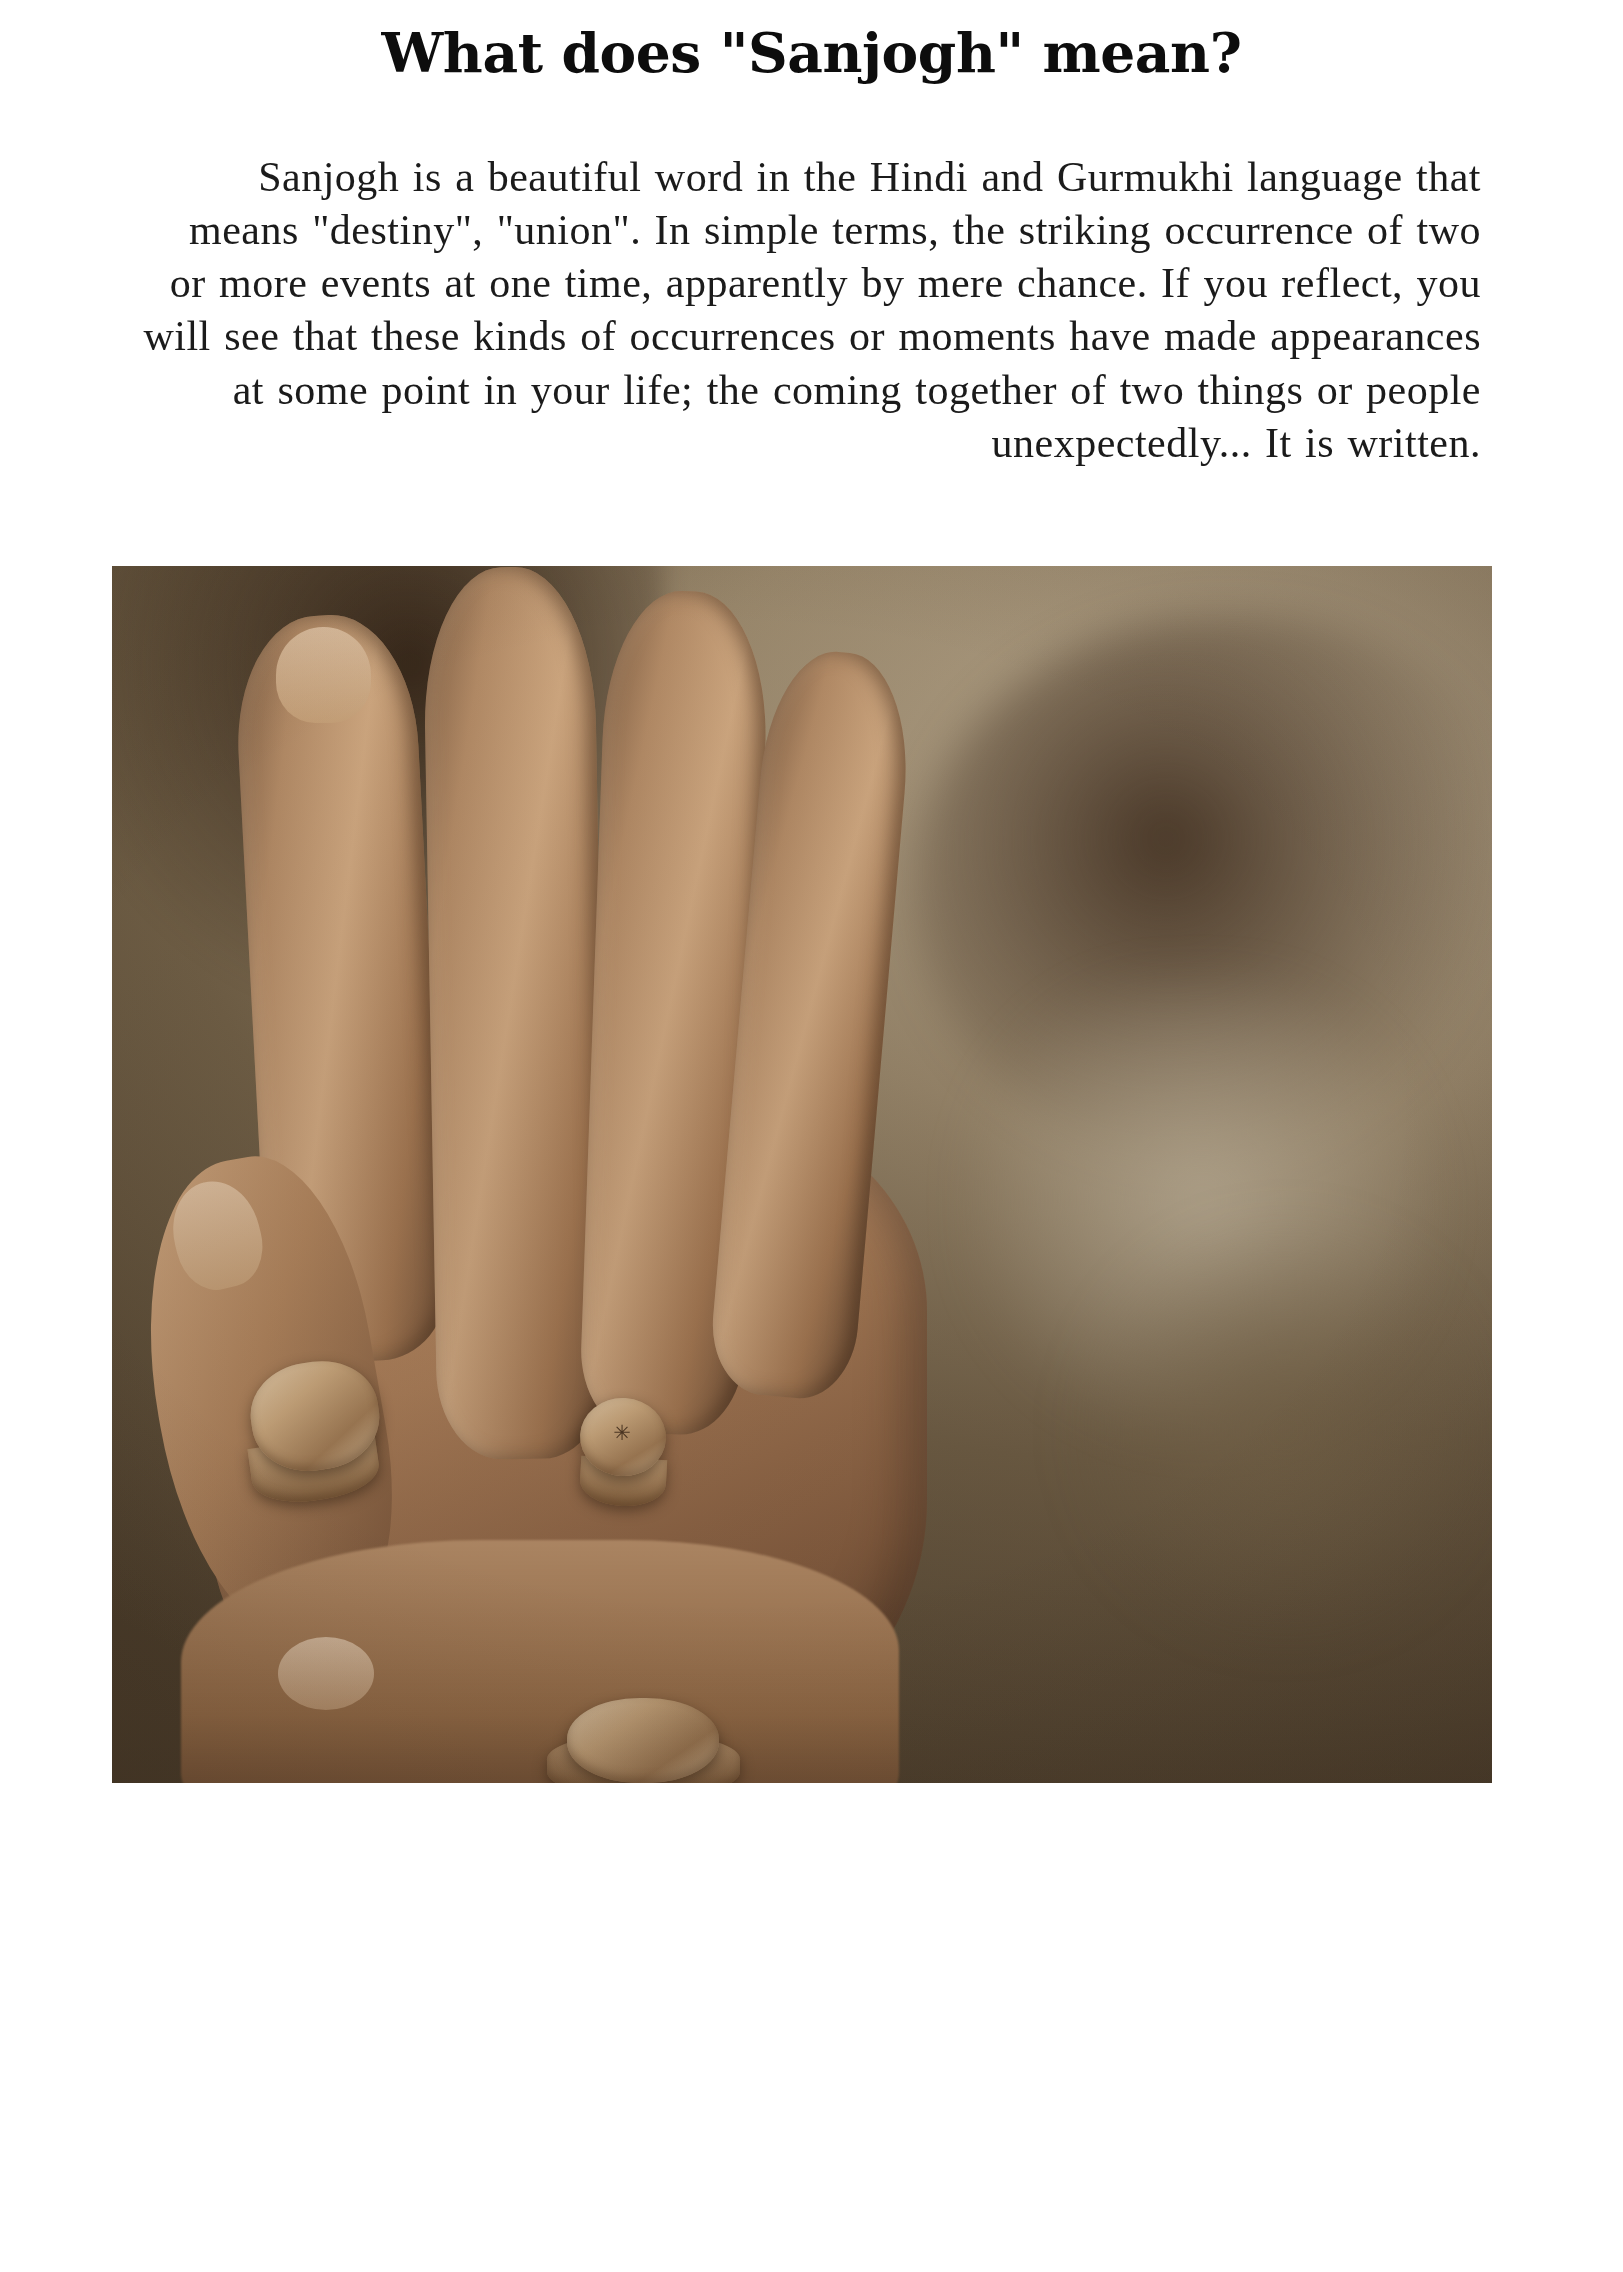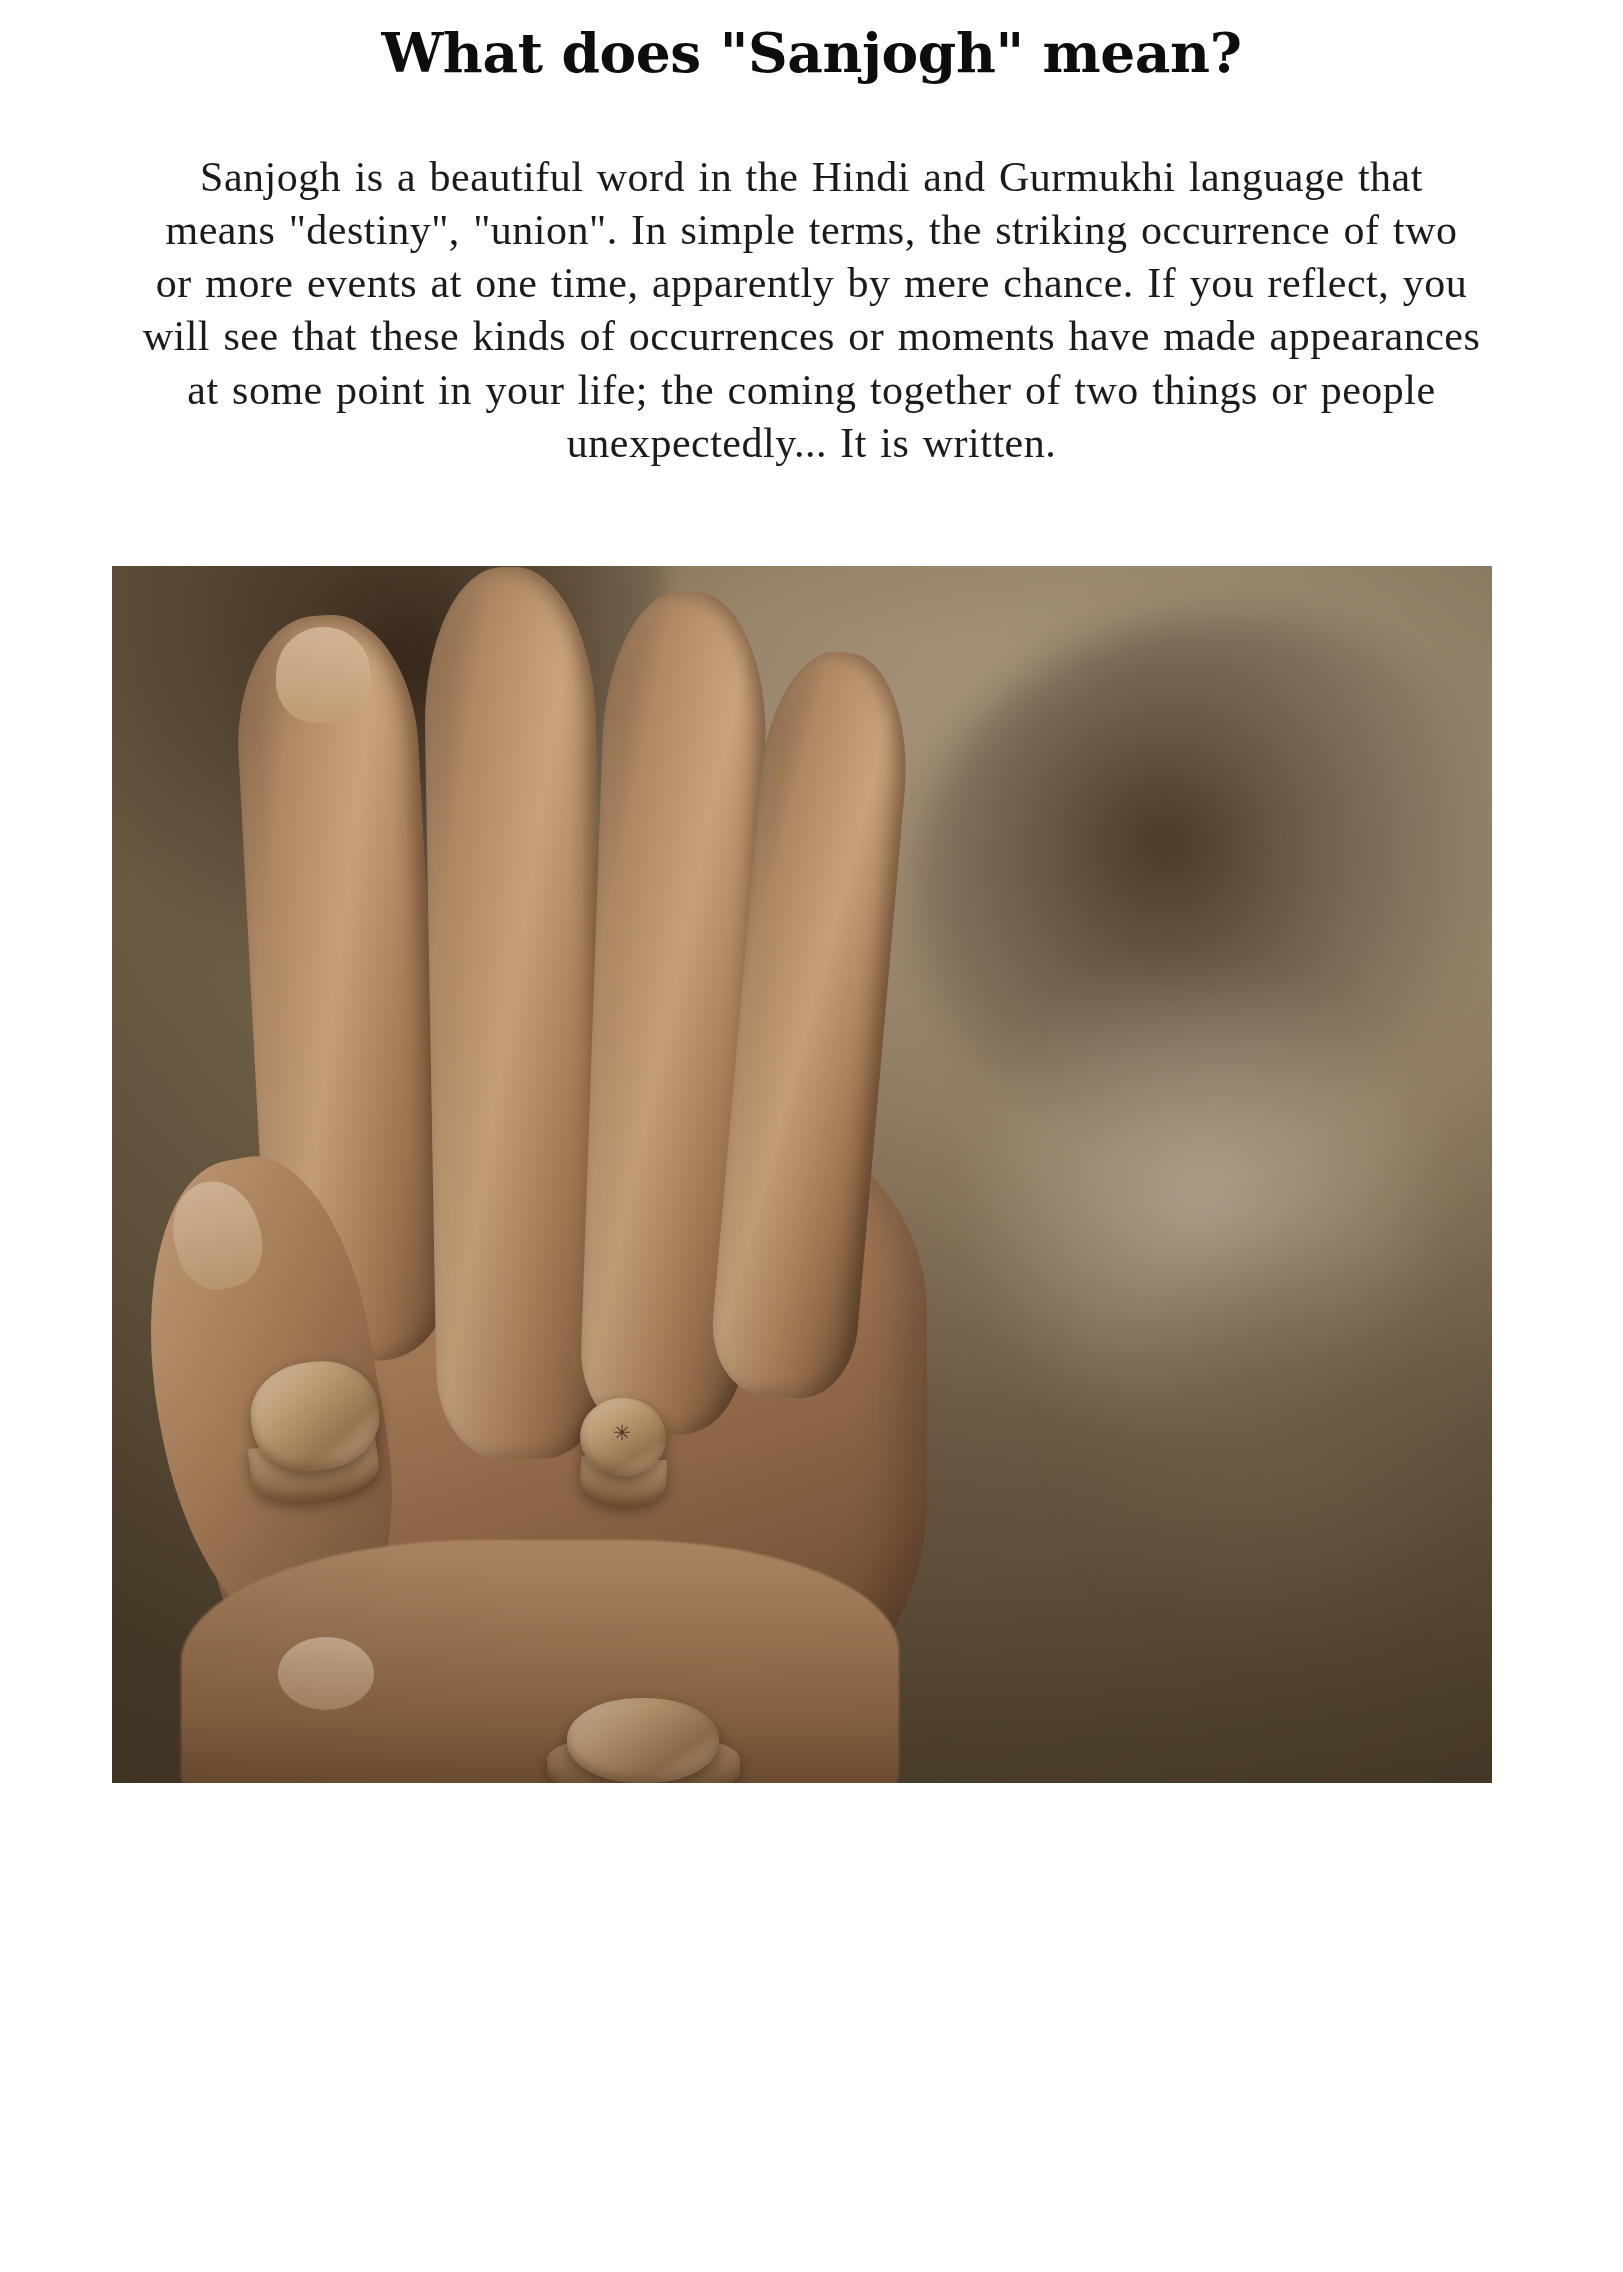--- a/index.html
+++ b/index.html
@@ -32,21 +32,21 @@
     font-size: 55px;
     letter-spacing: -0.4px;
     color: #0d0d0d;
     line-height: 1.1;
   }
 
   .article-body {
     margin: 0 auto;
     padding-top: 67px;
     width: 1339px;
-    text-align: center;
+    text-align: right;
     font-family: "Liberation Serif", serif;
     font-size: 42px;
     line-height: 1.27;
     letter-spacing: 0.5px;
     color: #1b1b1b;
     word-spacing: 2.4px;
   }
 
   .figure {
     margin: 0;

